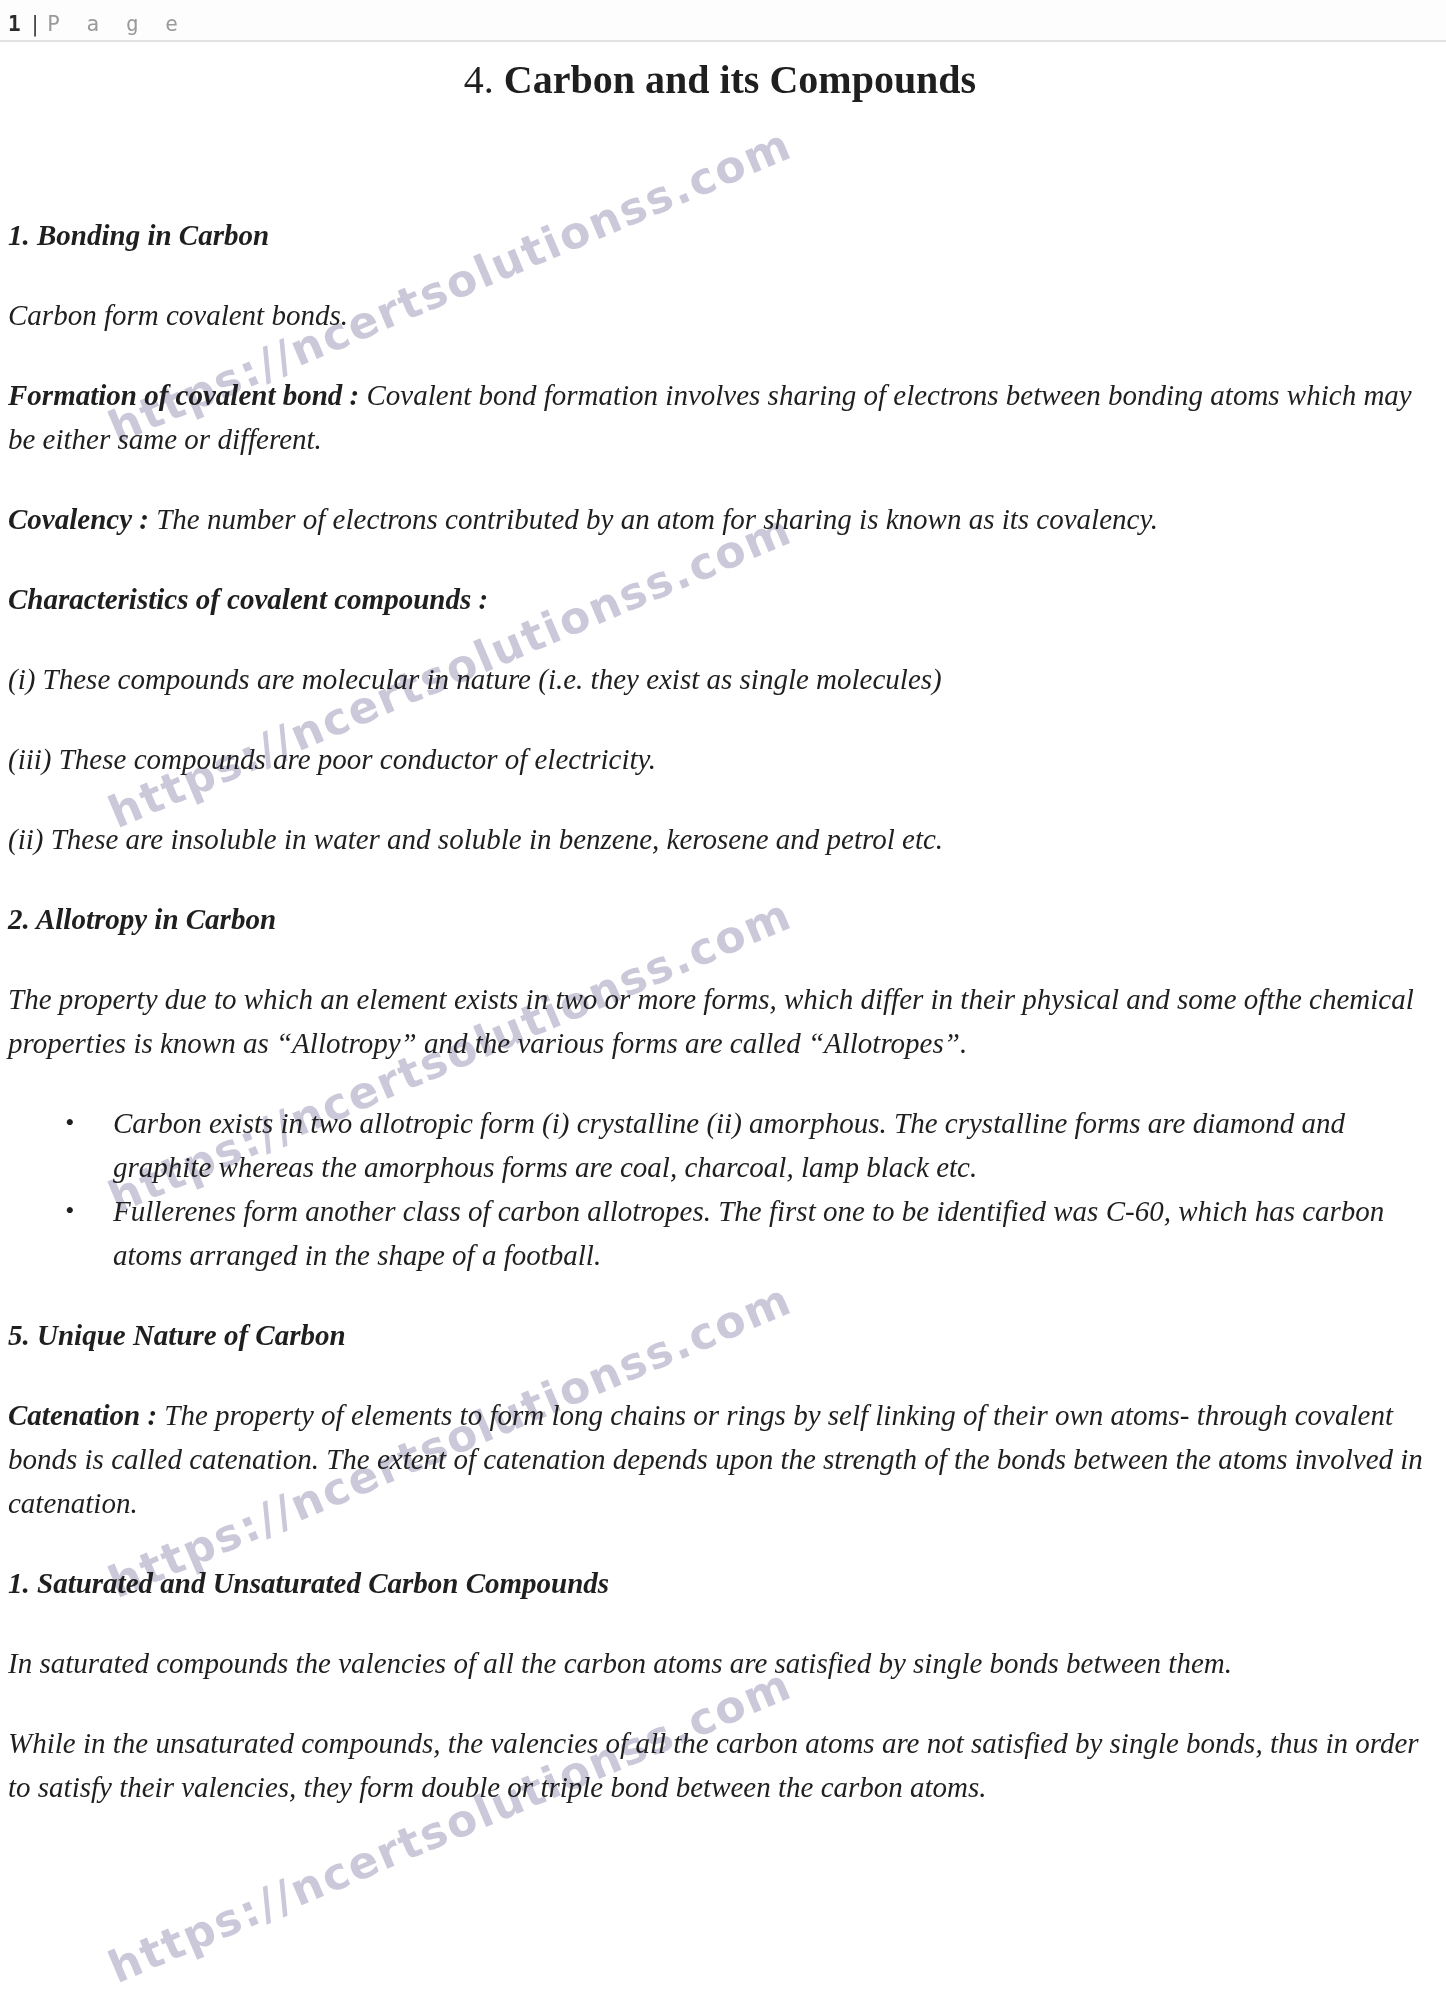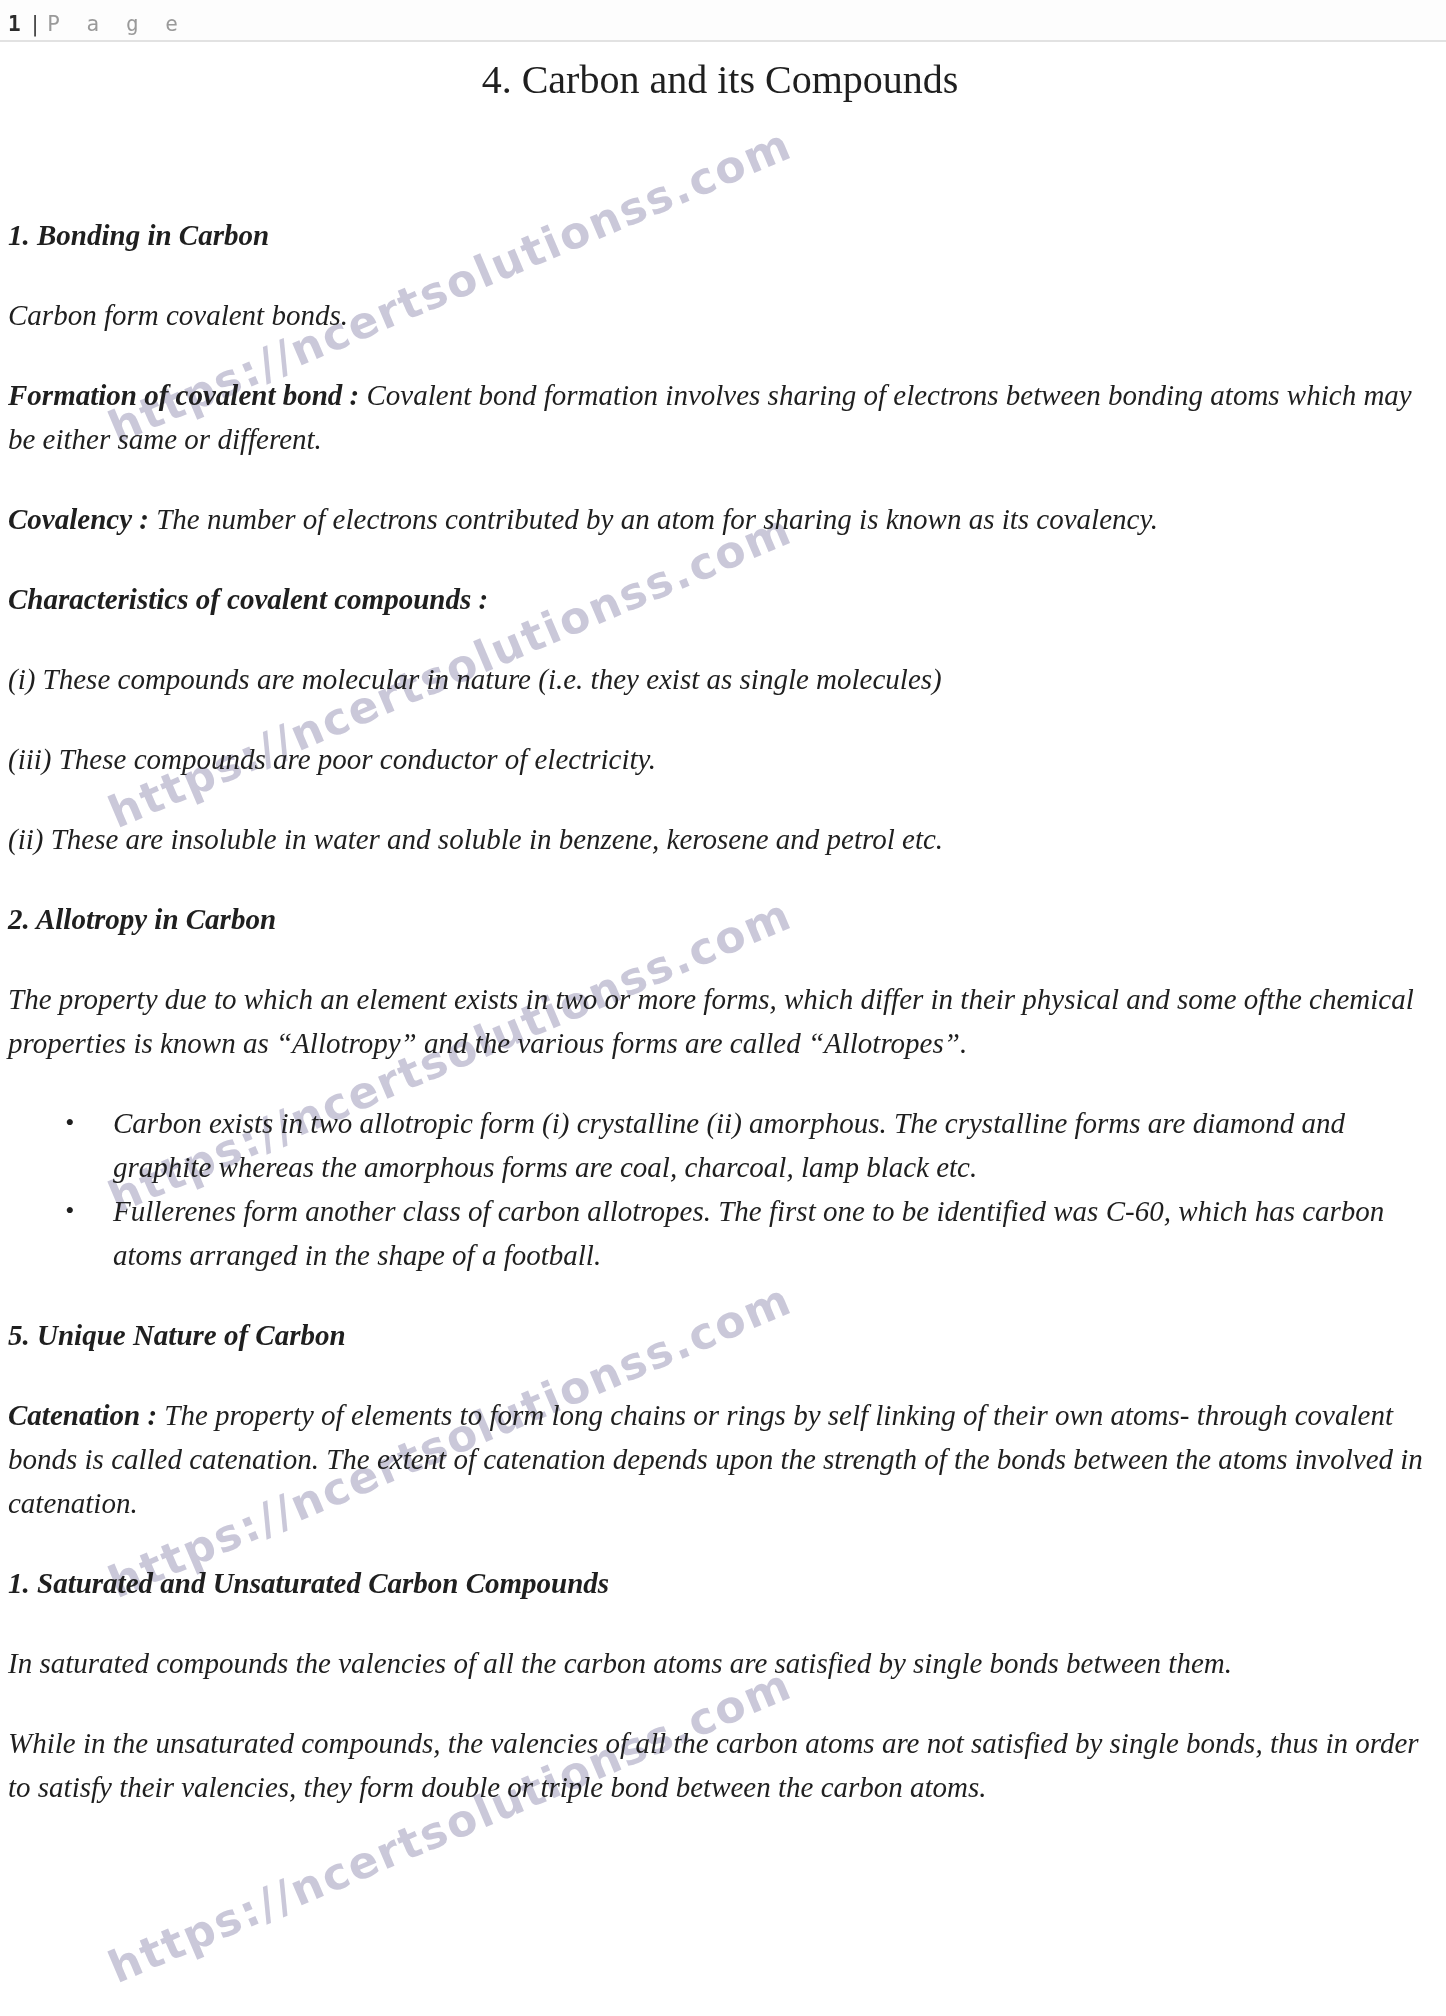--- a/index.html
+++ b/index.html
@@ -62,21 +62,21 @@
     padding: 0 14px 0 8px;
   }
   .doc-title {
     margin: 10px 0 0 0;
     text-align: center;
     font-size: 40px;
     line-height: 56px;
     font-weight: 400;
     margin-bottom: 105px;
   }
-  .doc-title .t-bold { font-weight: normal; }
+  .doc-title .t-bold { font-weight: bold; }
 
   .doc h3, .doc p, .doc ul {
     font-size: 29px;
     line-height: 44px;
     margin: 36px 0;
     font-style: italic;
   }
   .doc h3 { font-weight: bold; }
   .doc .lead { font-weight: bold; }
 

